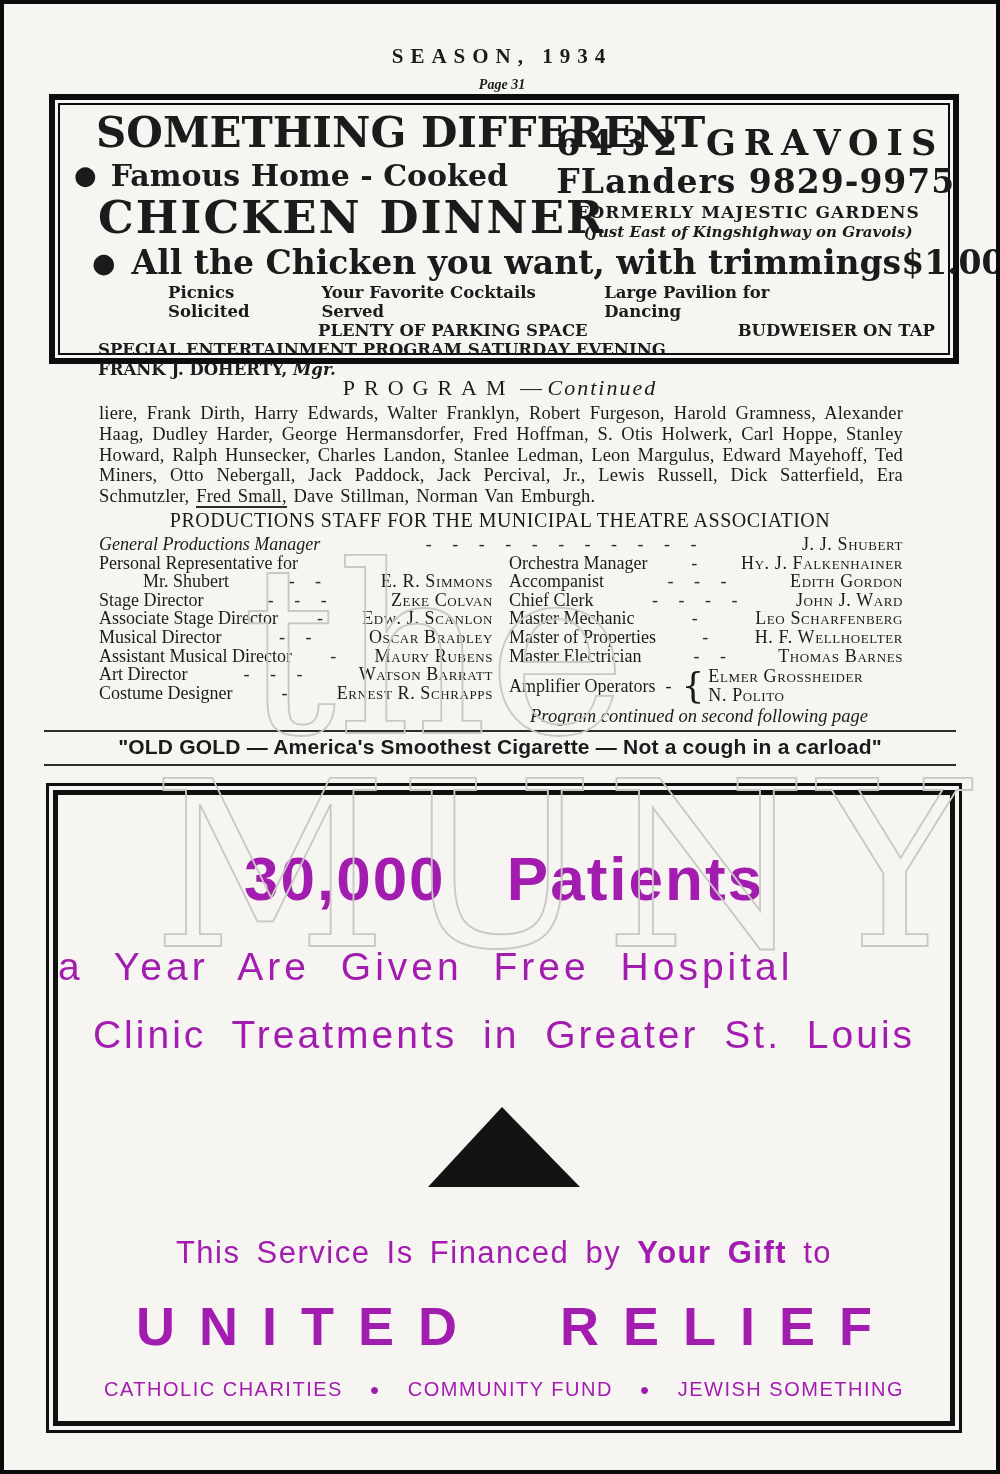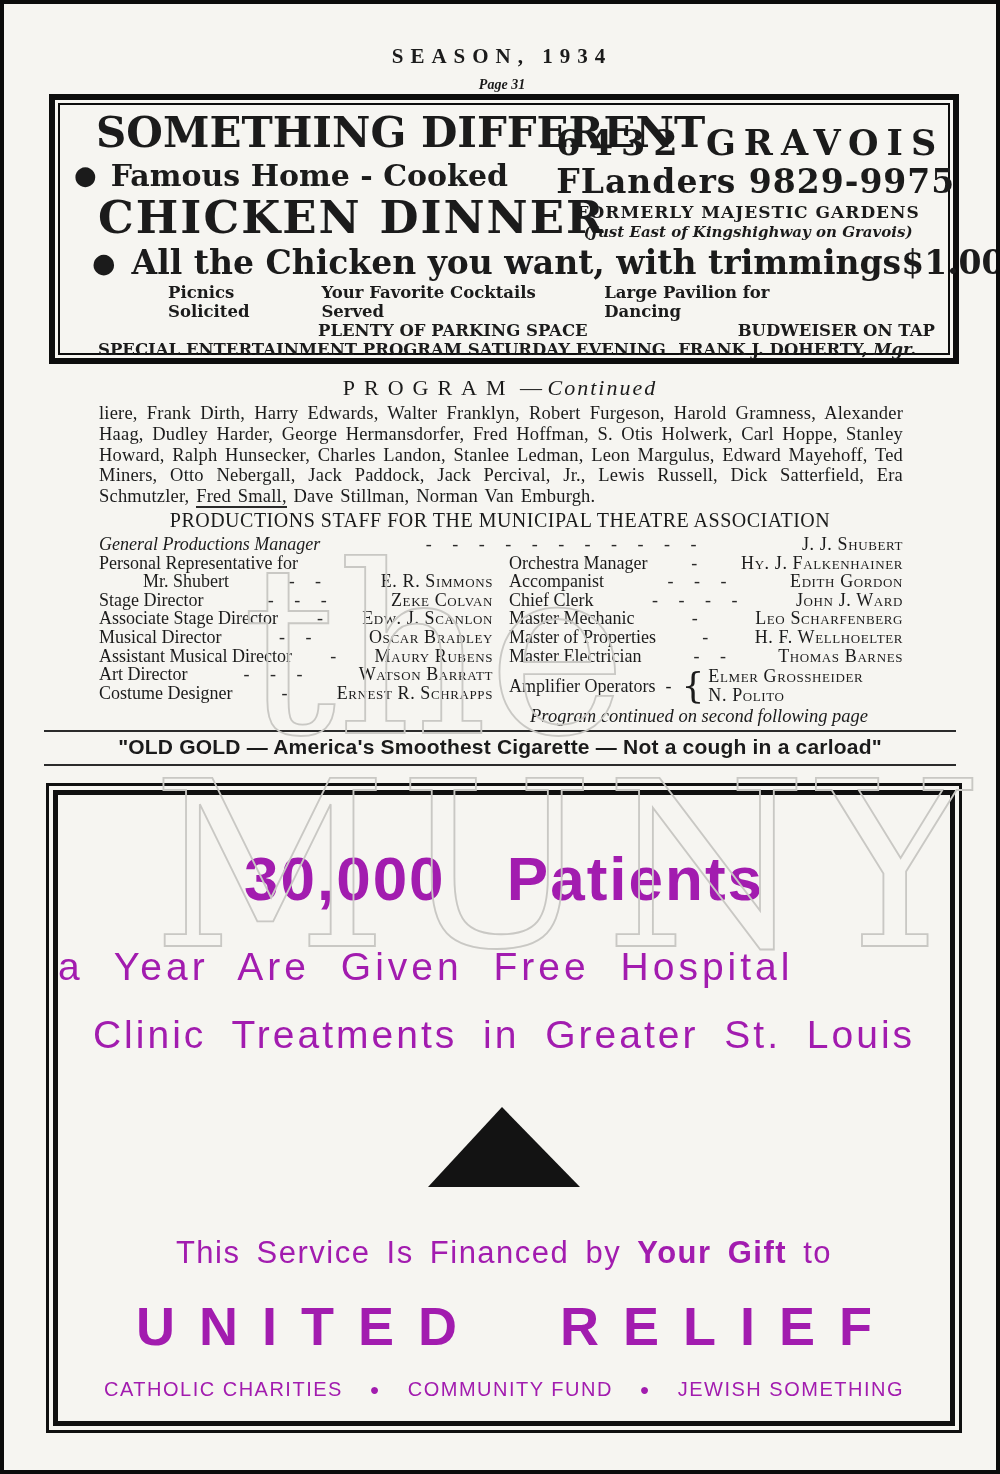--- a/index.html
+++ b/index.html
@@ -34,21 +34,21 @@
   .ad-address{font-size:35px;line-height:40px;letter-spacing:8px;white-space:nowrap;}
   .ad-phone{font-size:33px;line-height:38px;letter-spacing:1px;white-space:nowrap;}
   .ad-formerly{font-size:17px;line-height:22px;letter-spacing:1px;white-space:nowrap;}
   .ad-note{font-size:15px;line-height:18px;font-style:italic;white-space:nowrap;}
   .ad-offer{display:flex;align-items:baseline;font-size:33px;line-height:40px;padding:2px 36px 0 24px;white-space:nowrap;}
   .ad-offer .bullet{font-size:27px;margin-right:16px;align-self:center;}
   .ad-offer .price{margin-left:auto;}
   .ad-orch{text-align:center;font-size:17.5px;line-height:20px;}
   .ad-feat{display:flex;justify-content:flex-end;font-size:16.5px;line-height:19px;padding:0 88px 0 100px;}
   .ad-feat2{display:flex;font-size:16.5px;line-height:19px;padding-left:250px;gap:150px;}
-  .ad-special{display:flex;justify-content:space-between;font-size:16.5px;line-height:20px;padding:0 24px 0 30px;}
+  .ad-special{display:flex;justify-content:center;font-size:16.5px;line-height:20px;padding:0 24px 0 30px;flex-direction:column;}
   .mgr-italic{font-style:italic;}
 
   
   .program-heading{position:absolute;top:371px;left:0;right:0;text-align:center;font-size:22px;}
   .ph-word{letter-spacing:9px;}
   .ph-cont{font-style:italic;letter-spacing:2px;}
   .names-para{position:absolute;top:399px;left:95px;right:93px;font-size:18.5px;line-height:20.8px;
     text-align:justify;letter-spacing:0.2px;word-spacing:2px;}
   .fred-underline{border-bottom:2px solid #2a2a2a;}
 

